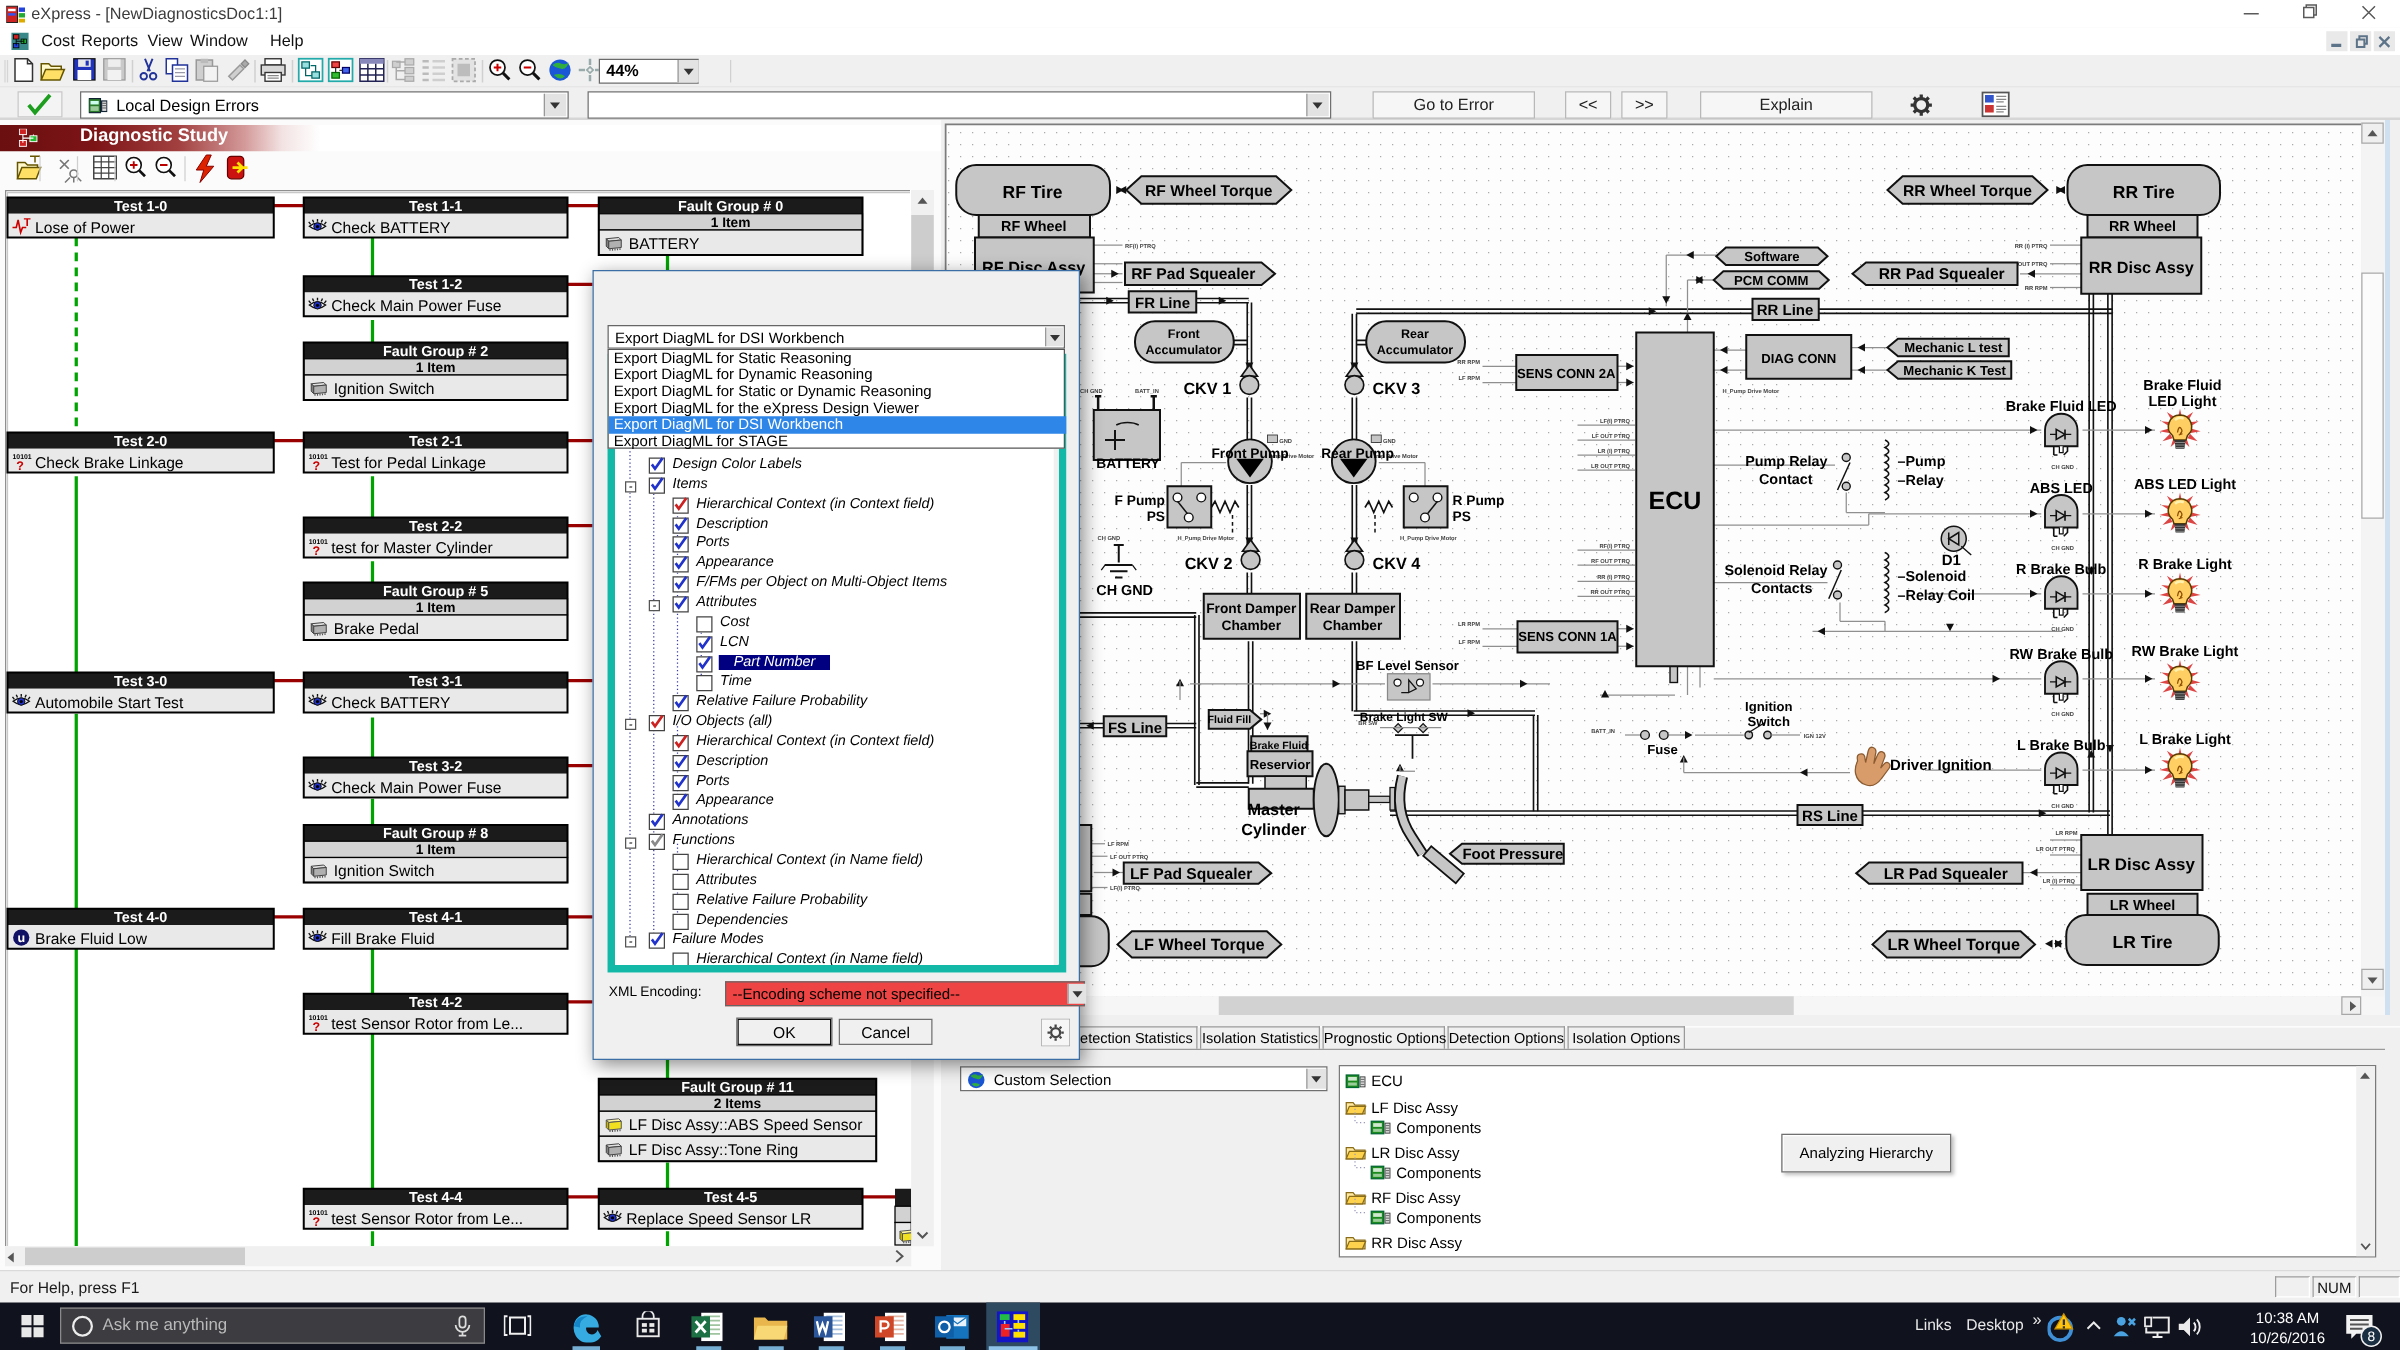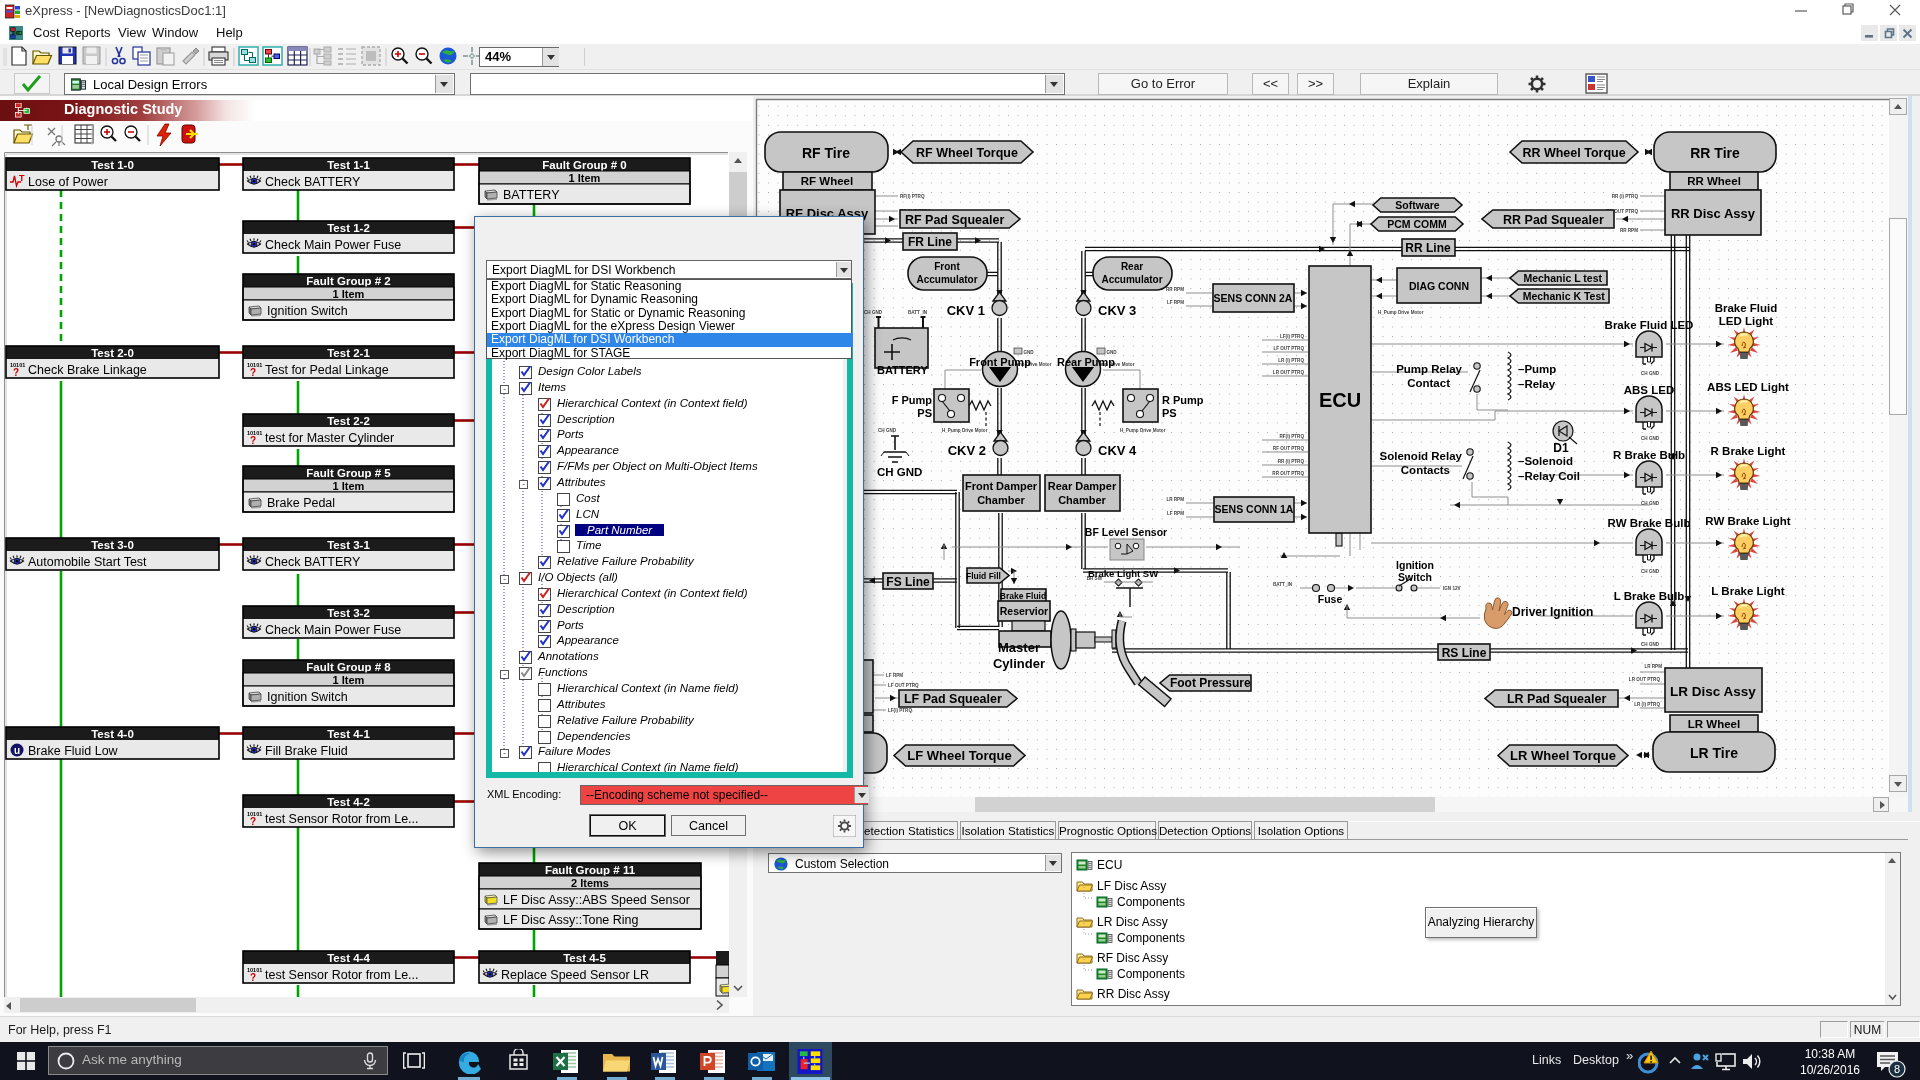--- a/index.html
+++ b/index.html
@@ -1009,21 +1009,21 @@
 
   <div class="abs" style="left:813px;top:0;width:15px;height:152px;background:#f0f0f0;">
     <div class="abs" style="left:0;top:0;width:15px;height:15px;">
         <div class="tri-u" style="position:absolute;left:3px;top:5px;"></div>
       </div>
     <div class="abs" style="left:0;top:137px;width:15px;height:15px;"><svg width="15" height="15">
           <path d="M4 5 l3.5 4 3.5-4" fill="none" stroke="#555" stroke-width="1.5"></path>
         </svg></div>
   </div>
 </div>
-<div class="abs" style="left:1425px;top:907px;width:112px;height:31px;background:#f0f0f0;border:1px solid #707070;box-shadow:1px 1px 0 #fff inset, 2px 2px 3px rgba(0,0,0,0.25);font-size:12px;color:#000;text-align:center;line-height:29px;z-index:45;">Analyzing Hierarchy</div>
+<div class="abs" style="left:1425px;top:907px;width:136px;height:31px;background:#f0f0f0;border:1px solid #707070;box-shadow:1px 1px 0 #fff inset, 2px 2px 3px rgba(0,0,0,0.25);font-size:12px;color:#000;text-align:center;line-height:29px;z-index:45;">Analyzing Hierarchy</div>
 <div class="abs" style="left:474px;top:216px;width:390px;height:632px;background:#f0f0f0;border:1px solid #3b6ea5;box-shadow:3px 4px 14px rgba(0,0,0,0.45);z-index:40;">
 
 
   <div class="abs" style="left:11px;top:43px;width:366px;height:19px;background:#fff;border:1px solid #666;">
     <div class="abs" style="left:5px;top:2px;font-size:12px;color:#000;">Export DiagML for DSI Workbench</div>
     <div class="abs" style="left:349px;top:1px;width:15px;height:15px;background:#e3e3e3;border-left:1px solid #999;">
         <div class="tri-d" style="position:absolute;left:3px;top:6px;"></div>
       </div>
   </div>
 <div class="abs" style="left:11px;top:66px;width:367px;height:495px;background:#fff;border:6px solid #14b8a6;overflow:hidden;font-style:italic;">

